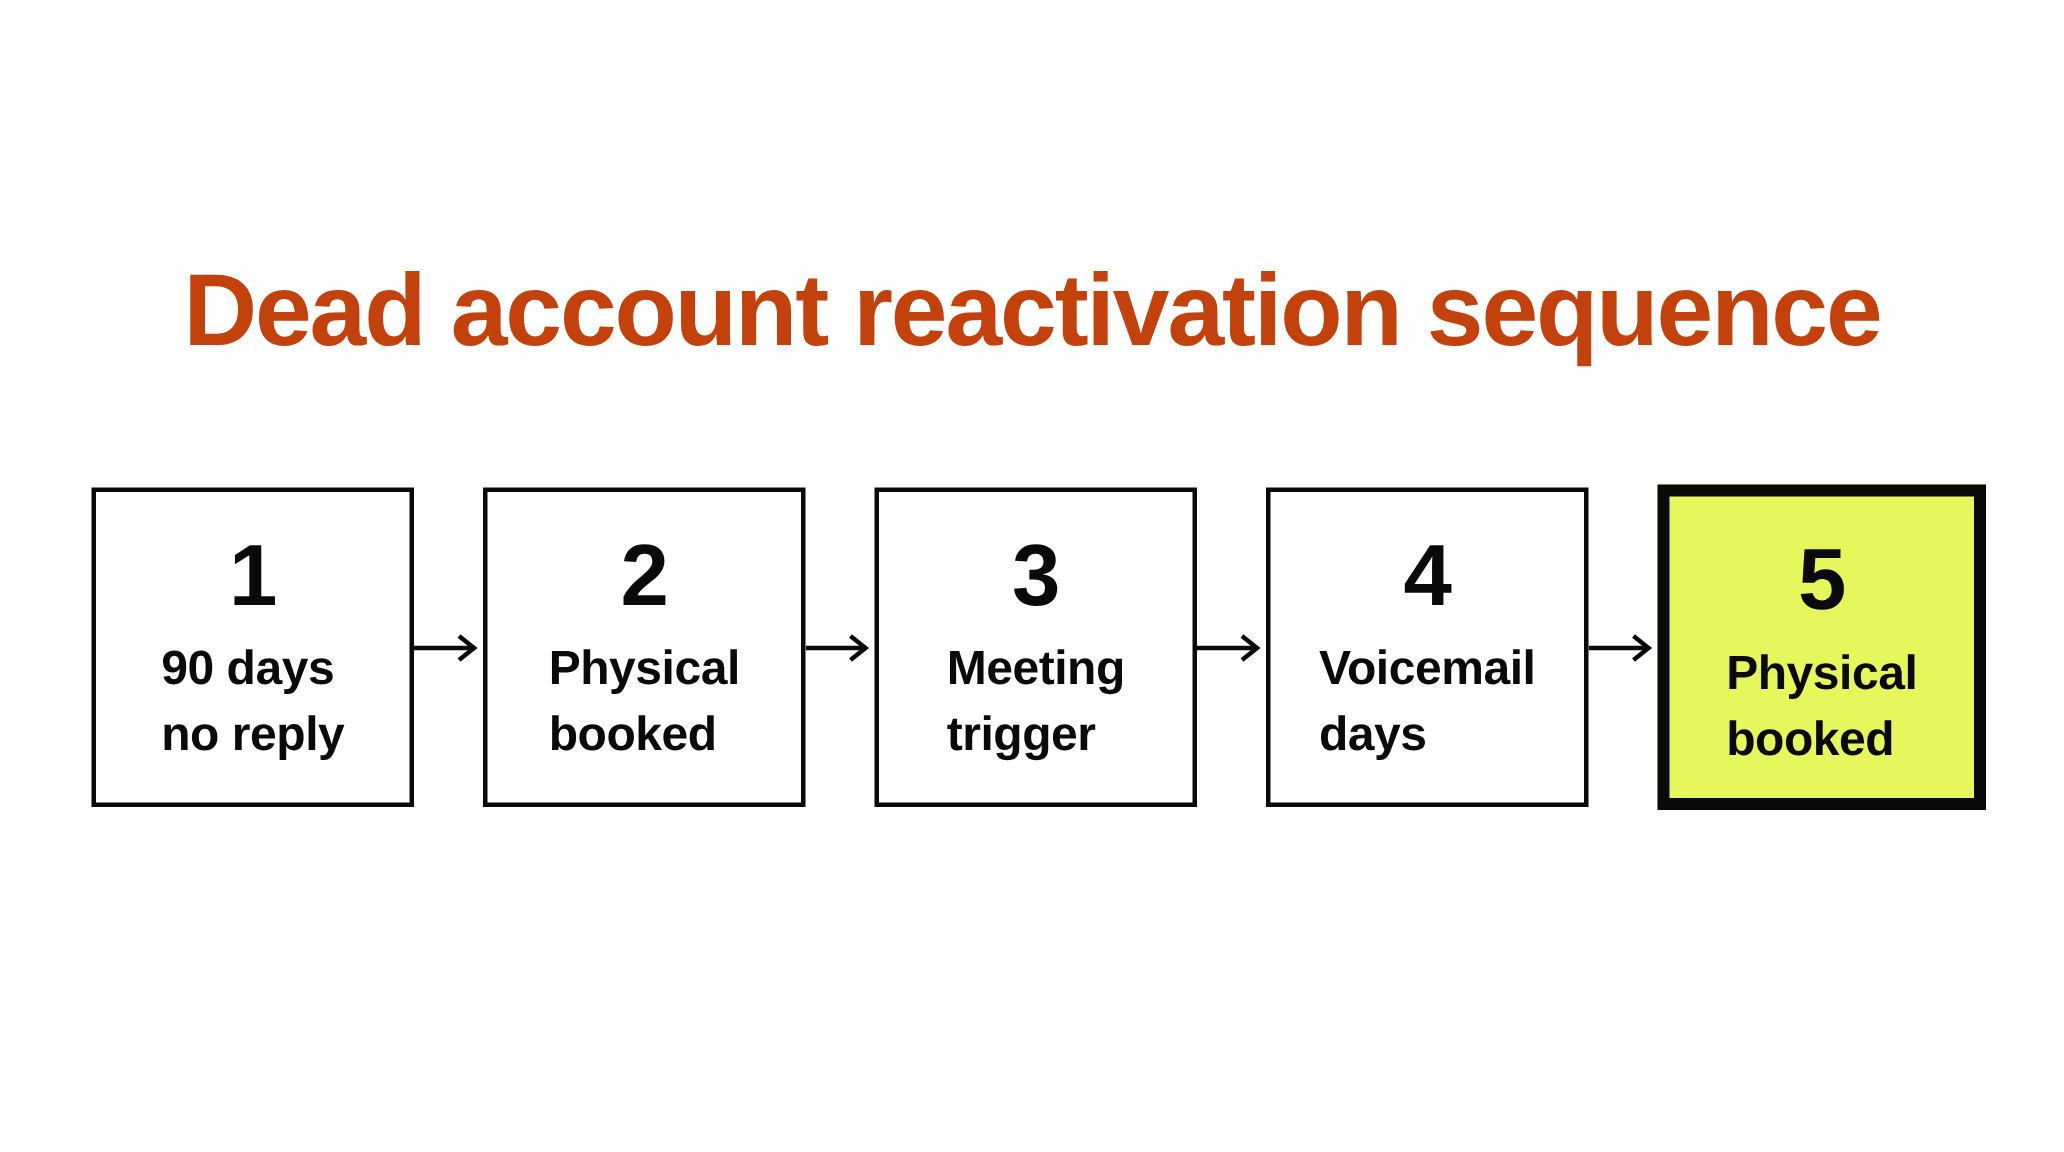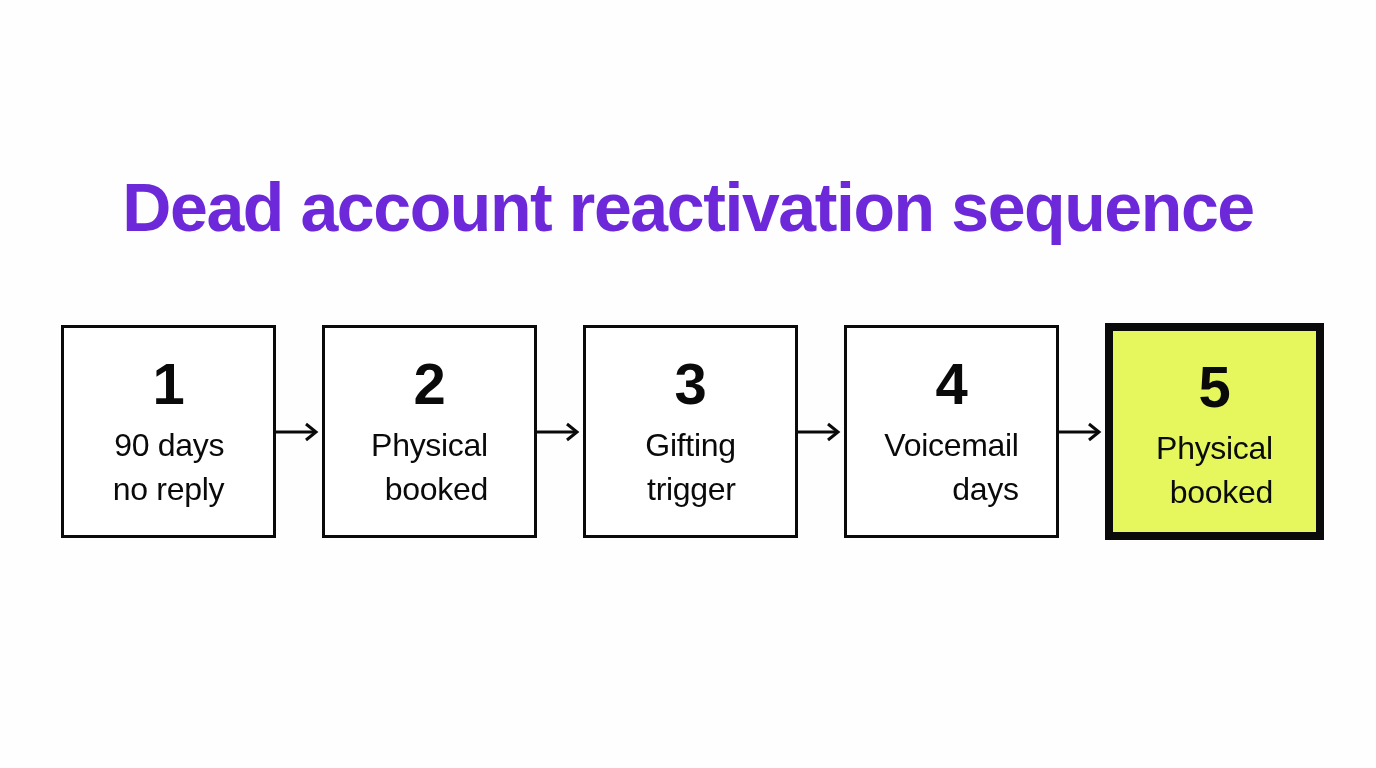--- a/index.html
+++ b/index.html
@@ -26,21 +26,21 @@
   .page-title {
     position: absolute;
     left: 0;
     top: 127px;
     width: 1376px;
     text-align: center;
     font-size: 68px;
     font-weight: bold;
     line-height: 1.0;
     letter-spacing: -1.4px;
-    color: #6d28d9;
+    color: #c2410c;
     white-space: nowrap;
   }
 
   .flow-row {
     position: absolute;
     left: 61px;
     top: 323px;
     width: 1254px;
     height: 217px;
     display: flex;
@@ -72,24 +72,24 @@
     font-size: 58px;
     font-weight: bold;
     line-height: 62px;
     color: #0A0A0A;
     letter-spacing: -0.5px;
   }
 
   .step-label {
     margin-top: 8px;
     font-size: 32px;
-    font-weight: normal;
+    font-weight: bold;
     line-height: 44px;
     color: #0A0A0A;
-    text-align: right;
+    text-align: left;
     letter-spacing: -0.3px;
     white-space: pre-line;
   }
 
   .connector {
     flex: 0 0 auto;
     width: 46px;
     height: 24px;
     display: flex;
     align-items: center;
@@ -134,21 +134,21 @@
       <span>
         <svg width="46" height="22" viewBox="0 0 46 22" aria-hidden="true">
           <line x1="0" y1="11" x2="40" y2="11" stroke="#0A0A0A" stroke-width="3"></line>
           <polyline points="30,3 40,11 30,19" fill="none" stroke="#0A0A0A" stroke-width="3"></polyline>
         </svg>
       </span>
     </div>
 
     <div class="step-box">
       <div class="step-number">3</div>
-      <div class="step-label">Gifting
+      <div class="step-label">Meeting
 trigger</div>
     </div>
 
     <div class="connector">
       <span>
         <svg width="46" height="22" viewBox="0 0 46 22" aria-hidden="true">
           <line x1="0" y1="11" x2="40" y2="11" stroke="#0A0A0A" stroke-width="3"></line>
           <polyline points="30,3 40,11 30,19" fill="none" stroke="#0A0A0A" stroke-width="3"></polyline>
         </svg>
       </span>

